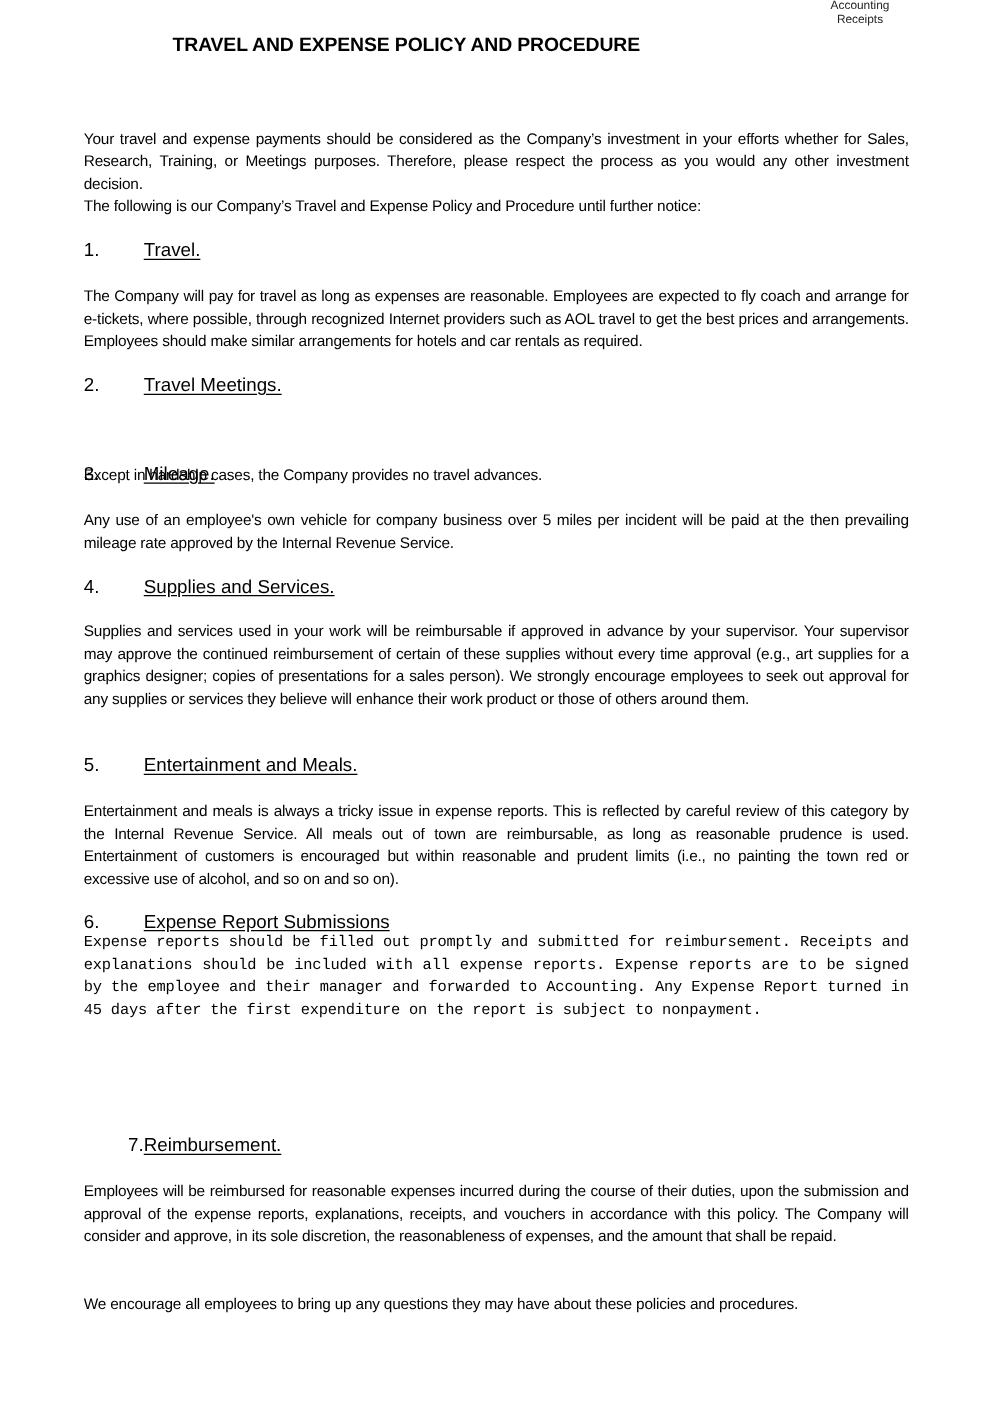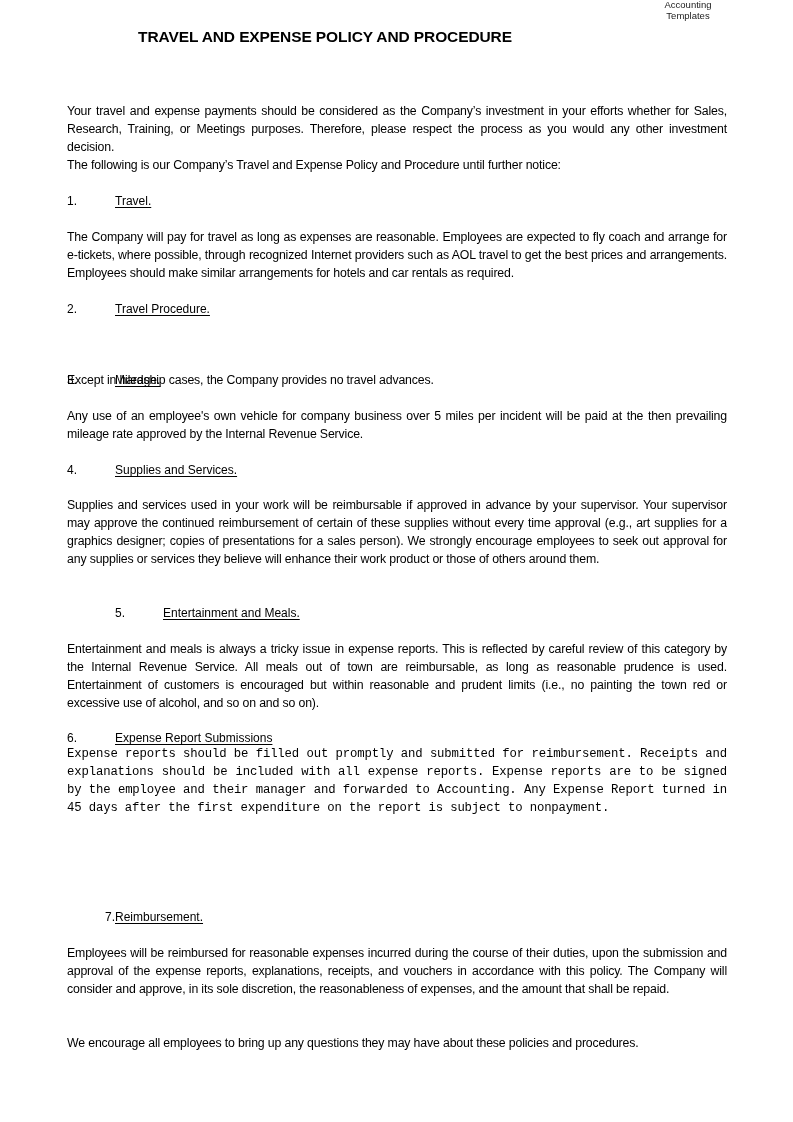--- a/index.html
+++ b/index.html
@@ -4,58 +4,58 @@
 <style>
   html, body { margin: 0; padding: 0; background: #ffffff; }
   body { width: 793px; height: 1122px; position: relative; overflow: hidden;
          font-family: "Liberation Sans", sans-serif; color: #000; }
   .brand { position: absolute; top: 0px; left: 648px; width: 80px; text-align: center;
            font-size: 9.5px; line-height: 10.5px; color: #222; }
   .title { position: absolute; top: 28px; left: 0; width: 650px; text-align: center;
            font-weight: bold; font-size: 15.5px; letter-spacing: -0.1px; }
   .block { position: absolute; left: 67px; width: 660px; font-size: 12.3px; line-height: 18px;
            text-align: justify; letter-spacing: -0.15px; }
-  .heading { position: absolute; left: 67px; font-size: 12px; line-height: 18px; white-space: nowrap; }
+  .heading { position: absolute; left: 67px; font-size: 15px; line-height: 18px; white-space: nowrap; }
   .heading .num { display: inline-block; width: 48px; }
   .heading .label { text-decoration: underline; text-underline-offset: 2px; }
 </style>
 </head>
 <body>
 
 <div class="brand">
   <div>Accounting</div>
-  <div>Templates</div>
+  <div>Receipts</div>
 </div>
 
 <div class="title">TRAVEL AND EXPENSE POLICY AND PROCEDURE</div>
 
 <div class="block" style="top:102px;">Your travel and expense payments should be considered as the Company’s investment in your efforts whether for Sales, Research, Training, or Meetings purposes.  Therefore, please respect the process as you would any other investment decision.</div>
 <div class="block" style="top:156px;">The following is our Company’s Travel and Expense Policy and Procedure until further notice:</div>
 
 <div class="heading" style="top:192px;">
   <span class="num">1.</span><span class="label">Travel.</span>
 </div>
 <div class="block" style="top:228px;">The Company will pay for travel as long as expenses are reasonable.  Employees are expected to fly coach and arrange for e-tickets, where possible, through recognized Internet providers such as AOL travel to get the best prices and arrangements.  Employees should make similar arrangements for hotels and car rentals as required.</div>
 
 <div class="heading" style="top:300px;">
-  <span class="num">2.</span><span class="label">Travel Procedure.</span>
+  <span class="num">2.</span><span class="label">Travel Meetings.</span>
 </div>
 <div class="block" style="top:335px;margin-top:36px;">Except in hardship cases, the Company provides no travel advances.</div>
 
 <div class="heading" style="top:371px;">
   <span class="num">3.</span><span class="label">Mileage.</span>
 </div>
 <div class="block" style="top:407px;">Any use of an employee's own vehicle for company business over 5 miles per incident will be paid at the then prevailing mileage rate approved by the Internal Revenue Service.</div>
 
 <div class="heading" style="top:461px;">
   <span class="num">4.</span><span class="label">Supplies and Services.</span>
 </div>
 <div class="block" style="top:496px;">Supplies and services used in your work will be reimbursable if approved in advance by your supervisor.  Your supervisor may approve the continued reimbursement of certain of these supplies without every time approval (e.g., art supplies for a graphics designer; copies of presentations for a sales person).  We strongly encourage employees to seek out approval for any supplies or services they believe will enhance their work product or those of others around them.</div>
 
-<div class="heading" style="top:604px;margin-left:48px;">
+<div class="heading" style="top:604px;">
   <span class="num">5.</span><span class="label">Entertainment and Meals.</span>
 </div>
 <div class="block" style="top:640px;">Entertainment and meals is always a tricky issue in expense reports.   This is reflected by careful review of this category by the Internal Revenue Service.  All meals out of town are reimbursable, as long as reasonable prudence is used.  Entertainment of customers is encouraged but within reasonable and prudent limits (i.e., no painting the town red or excessive use of alcohol, and so on and so on).</div>
 
 <div class="heading" style="top:729px;">
   <span class="num">6.</span><span class="label">Expense Report Submissions</span>
 </div>
 <div class="block" style="top:745px;font-family:Liberation Mono, monospace;">Expense reports should be filled out promptly and submitted for reimbursement.  Receipts and explanations should be included with all expense reports.  Expense reports are to be signed by the employee and their manager and forwarded to Accounting.  Any Expense Report turned in 45 days after the first expenditure on the report is subject to nonpayment.</div>
 
 <div class="heading" style="top:908px;text-align:right;">

